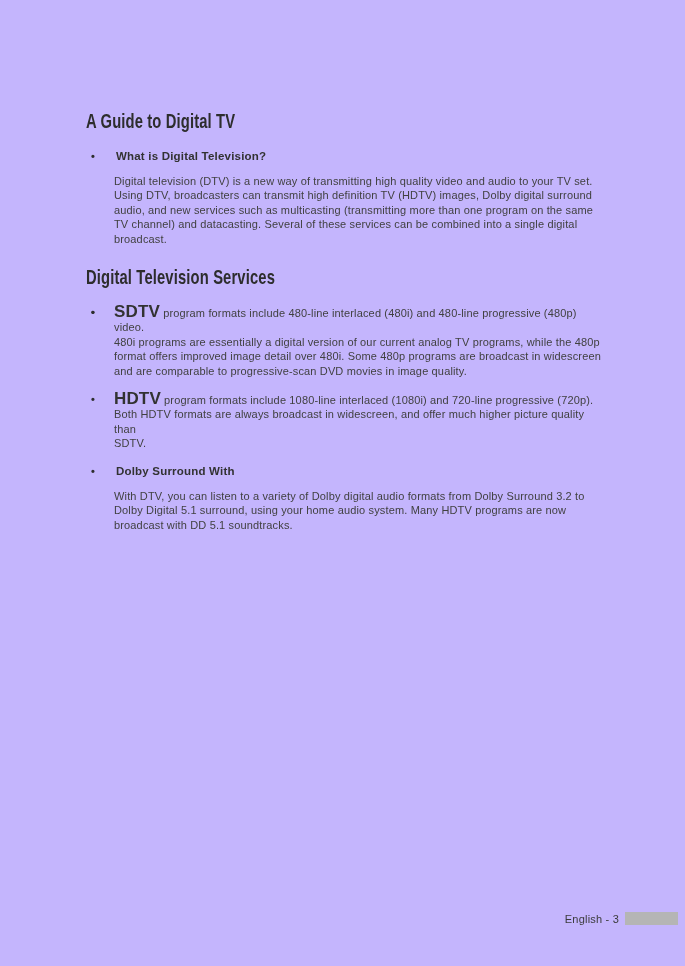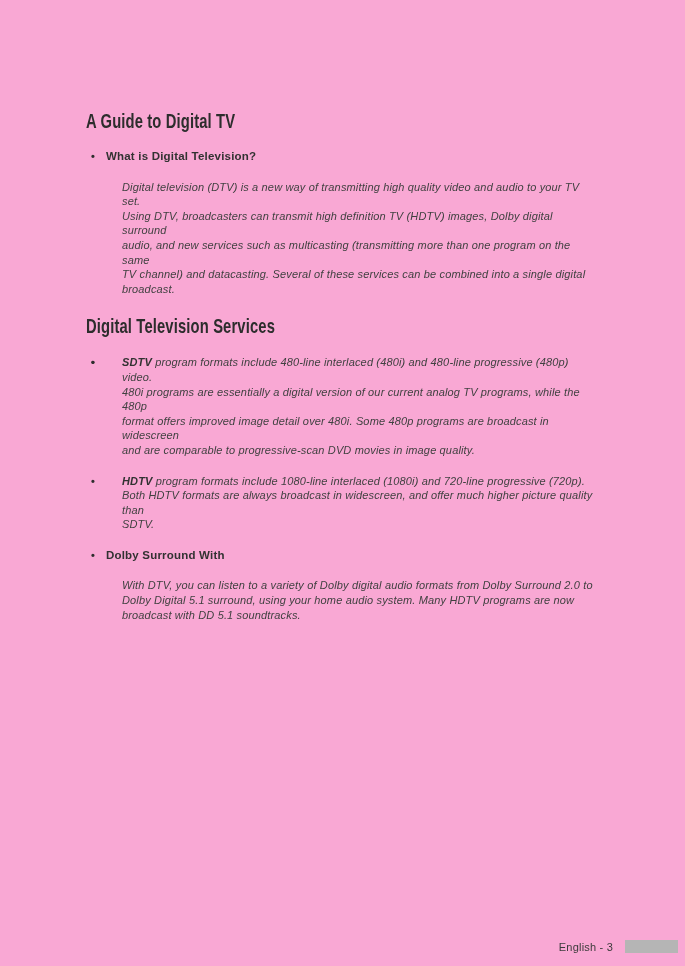--- a/index.html
+++ b/index.html
@@ -4,21 +4,21 @@
 <style>
   html, body {
     margin: 0;
     padding: 0;
     background: #ffffff;
   }
   .page {
     position: relative;
     width: 685px;
     height: 966px;
-    background: #f9a8d4;
+    background: #c4b5fd;
     font-family: "Liberation Sans", sans-serif;
     overflow: hidden;
   }
   .content {
     position: absolute;
     left: 86px;
     top: 108px;
     width: 527px;
   }
   .section-title {
@@ -48,49 +48,47 @@
   .bullet-marker {
     position: absolute;
     left: 5px;
     top: 0;
     font-size: 11px;
     font-weight: bold;
     color: #2d2d2d;
     line-height: 14.6px;
   }
   .item-heading {
-    margin: 0;
+    margin: 10px;
     font-size: 11.5px;
     font-weight: bold;
     color: #323232;
     line-height: 14.6px;
     letter-spacing: 0.2px;
   }
   .item-body {
-    margin: 16px;
+    margin: 8px;
     font-size: 11px;
     color: #414141;
     line-height: 14.6px;
     letter-spacing: 0.15px;
     white-space: pre-line;
-    font-style: italic;
   }
   .lead {
     font-weight: bold;
     color: #323232;
-    font-size: 11px;
+    font-size: 17px;
   }
   .footer {
     position: absolute;
     top: 912px;
     right: 7px;
     display: flex;
     align-items: center;
-    gap: 12px;
-    margin-top: 28px;
+    gap: 6px;
   }
   .footer-label {
     font-size: 11px;
     color: #3b3b3b;
     letter-spacing: 0.2px;
   }
   .footer-bar {
     width: 53px;
     height: 13px;
     background: #b5b5b5;
@@ -134,21 +132,21 @@
       <li class="bullet-item">
         <span class="bullet-marker">•</span>
         <p class="item-body"><span class="lead">HDTV</span><span> program formats include 1080-line interlaced (1080i) and 720-line progressive (720p).
 Both HDTV formats are always broadcast in widescreen, and offer much higher picture quality than
 SDTV.</span></p>
       </li>
 
       <li class="bullet-item">
         <span class="bullet-marker">•</span>
         <p class="item-heading">Dolby Surround With</p>
-        <p class="item-body">With DTV, you can listen to a variety of Dolby digital audio formats from Dolby Surround 2.0 to
+        <p class="item-body">With DTV, you can listen to a variety of Dolby digital audio formats from Dolby Surround 3.2 to
 Dolby Digital 5.1 surround, using your home audio system. Many HDTV programs are now
 broadcast with DD 5.1 soundtracks.</p>
       </li>
     </ul>
 
   </div>
 
   <div class="footer">
     <span class="footer-label">English - 3</span>
     <span class="footer-bar"></span>

